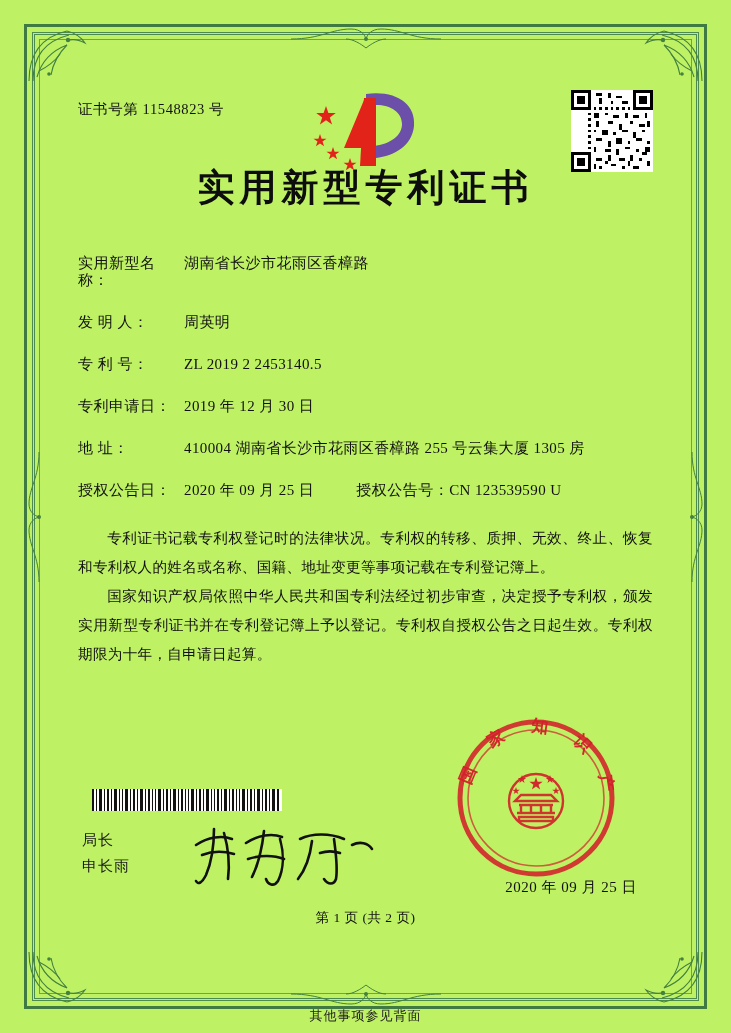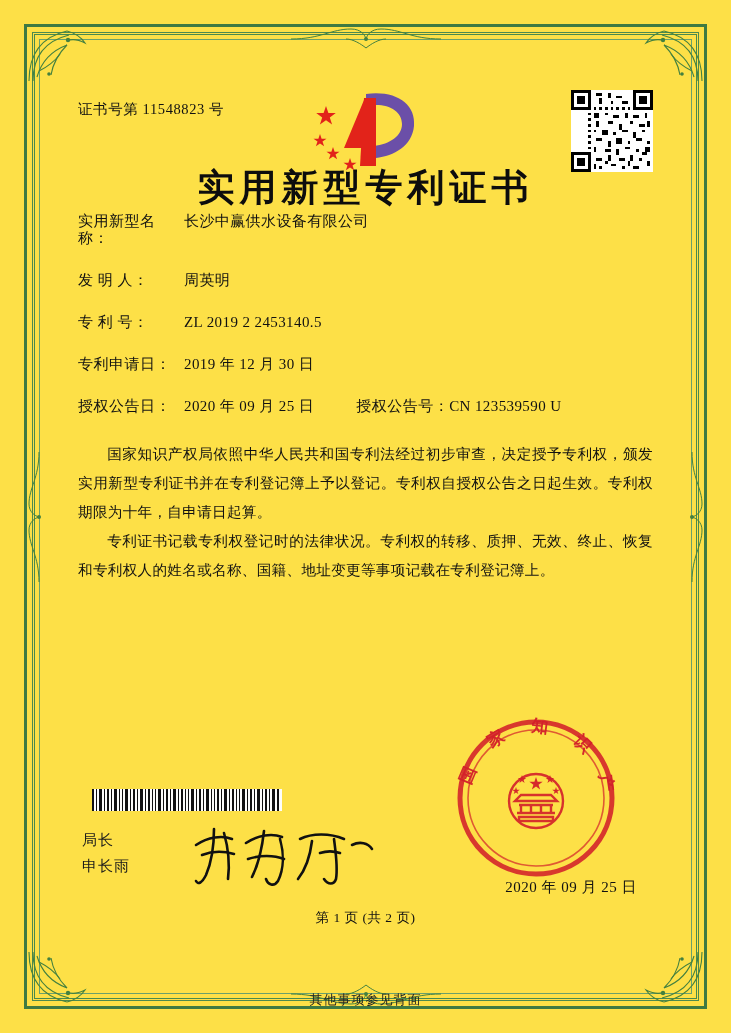--- a/index.html
+++ b/index.html
@@ -12,21 +12,21 @@
     height: 1033px;
     font-family: "Liberation Serif", "DejaVu Serif", serif;
     color: #1a1a1a;
     position: relative;
     overflow: hidden;
   }
 
   .page {
     position: absolute;
     inset: 0;
-    background: #fde047;
+    background: #bef264;
   }
 
   
   .frame-outer {
     position: absolute;
     left: 24px;
     top: 24px;
     right: 24px;
     bottom: 24px;
     border: 3px solid #3f7a42;
@@ -128,20 +128,21 @@
     text-align: center;
     font-family: "DejaVu Serif", "Liberation Serif", serif;
     font-weight: bold;
     font-size: 37px;
     letter-spacing: 5px;
     margin-top: 44px;
     color: #0d0d0d;
   }
 
   .fields {
+    margin-top: 42px;
     font-size: 15px;
   }
   .field-row {
     display: flex;
     align-items: baseline;
     margin-bottom: 25.5px;
     line-height: 1.1;
   }
   .field-label {
     width: 106px;
@@ -225,21 +226,21 @@
     text-align: center;
     font-size: 13.5px;
     color: #111;
     letter-spacing: 0.5px;
   }
 
   .footnote {
     position: absolute;
     left: 0;
     right: 0;
-    bottom: 24px;
+    bottom: 8px;
     text-align: center;
     font-size: 13px;
     color: #222;
     letter-spacing: 1px;
   }
 </style>
 </head>
 <body>
 
 <div class="page">
@@ -430,45 +431,49 @@
           <rect x="20" y="25" width="1" height="2"></rect>
         </g>
       </svg>
     </div>
 
     <div class="title">实用新型专利证书</div>
 
     <div class="fields">
       <div class="field-row">
         <div class="field-label">实用新型名称：</div>
-        <div class="field-value">长沙中赢供水设备有限公司</div>
+        <div class="field-value">湖南省长沙市花雨区香樟路</div>
       </div>
       <div class="field-row">
         <div class="field-label">发 明 人：</div>
         <div class="field-value">周英明</div>
       </div>
       <div class="field-row">
         <div class="field-label">专 利 号：</div>
         <div class="field-value">ZL 2019 2 2453140.5</div>
       </div>
       <div class="field-row">
         <div class="field-label">专利申请日：</div>
         <div class="field-value">2019 年 12 月 30 日</div>
       </div>
+      <div class="field-row">
+        <div class="field-label">地        址：</div>
+        <div class="field-value">410004 湖南省长沙市花雨区香樟路 255 号云集大厦 1305 房</div>
+      </div>
       <div class="field-row dual">
         <div class="field-label">授权公告日：</div>
         <div class="field-value">2020 年 09 月 25 日</div>
         <div class="field-label field-second-label">授权公告号：</div>
         <div class="field-value">CN 123539590 U</div>
       </div>
     </div>
 
     <div class="paragraphs">
+      <p>专利证书记载专利权登记时的法律状况。专利权的转移、质押、无效、终止、恢复和专利权人的姓名或名称、国籍、地址变更等事项记载在专利登记簿上。</p>
       <p>国家知识产权局依照中华人民共和国专利法经过初步审查，决定授予专利权，颁发实用新型专利证书并在专利登记簿上予以登记。专利权自授权公告之日起生效。专利权期限为十年，自申请日起算。</p>
-      <p>专利证书记载专利权登记时的法律状况。专利权的转移、质押、无效、终止、恢复和专利权人的姓名或名称、国籍、地址变更等事项记载在专利登记簿上。</p>
     </div>
 
     <div class="barcode">
       <svg width="190" height="22" viewBox="0 0 190 22" shape-rendering="crispEdges">
         <rect width="190" height="22" fill="#fdfdfb"></rect>
         <g fill="#111">
           <rect x="0" y="0" width="2" height="22"></rect>
             <rect x="4" y="0" width="1" height="22"></rect>
           <rect x="7" y="0" width="3" height="22"></rect>
             <rect x="12" y="0" width="1" height="22"></rect>

